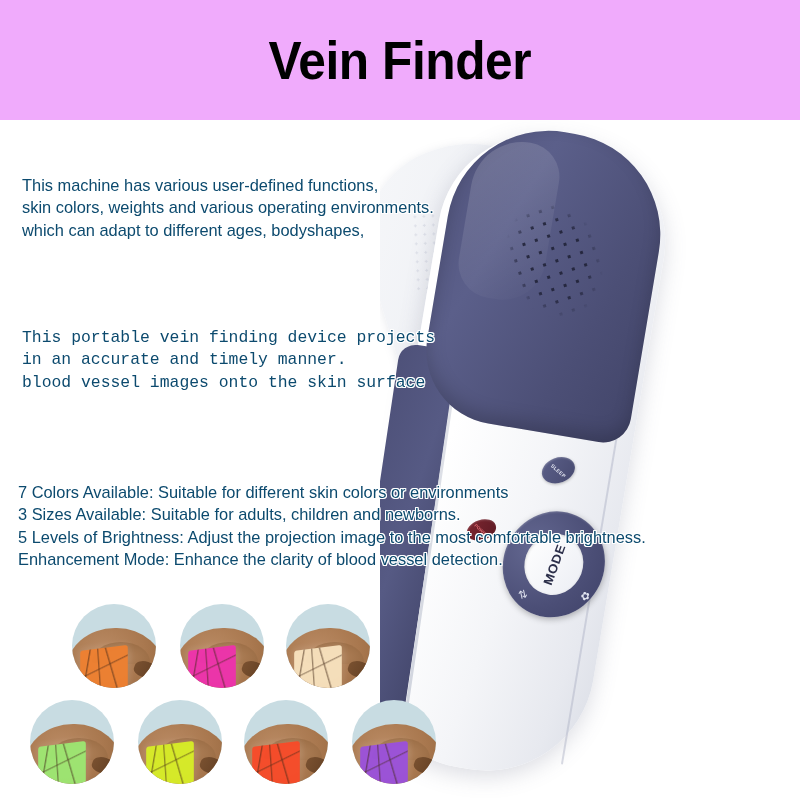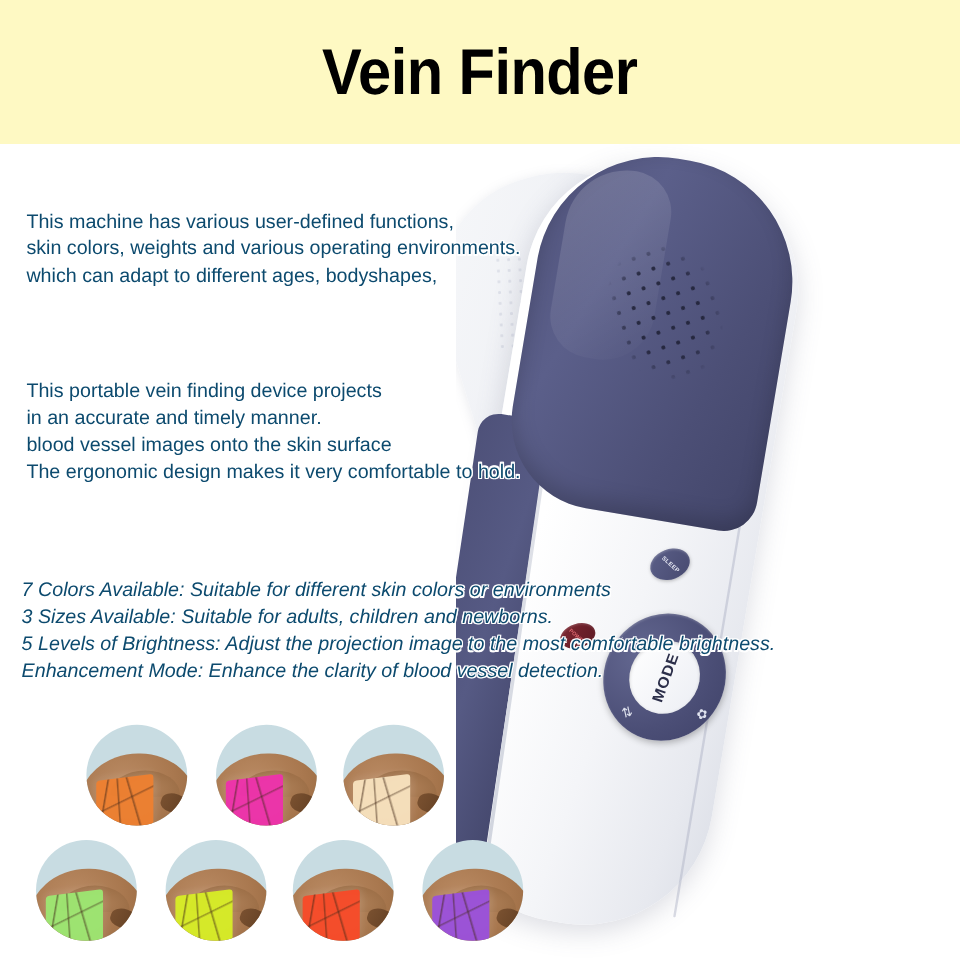--- a/index.html
+++ b/index.html
@@ -18,21 +18,21 @@
     height: 800px;
     background: #ffffff;
     overflow: hidden;
   }
 
   
   .header-band {
     position: absolute;
     left: 0; top: 0;
     width: 800px; height: 120px;
-    background: #fef9c3;
+    background: #f0abfc;
     display: flex;
     align-items: center;
     justify-content: center;
   }
   .header-title {
     font-family: "Liberation Sans", sans-serif;
     font-size: 54px;
     font-weight: bold;
     color: #000000;
     letter-spacing: -0.5px;
@@ -48,22 +48,22 @@
     font-family: "Liberation Sans", sans-serif;
     font-size: 16.4px;
     line-height: 22.4px;
     color: #0c4a6e;
     white-space: nowrap;
     text-shadow:
       1px 0 0 #fff, -1px 0 0 #fff, 0 1px 0 #fff, 0 -1px 0 #fff,
       1px 1px 0 #fff, -1px -1px 0 #fff, 1px -1px 0 #fff, -1px 1px 0 #fff;
   }
   #para-intro  { left: 22px; top: 174px; }
-  #para-usage  { left: 22px; top: 315px; }
-  #feature-list{ left: 18px; top: 481px; font-style: italic; }
+  #para-usage  { left: 22px; top: 327px; font-family: Liberation Mono, monospace; }
+  #feature-list{ left: 18px; top: 481px; }
   .feature-line { display: block; }
 
   
   .device-stage {
     position: absolute;
     left: 380px; top: 120px;
     width: 420px; height: 680px;
     z-index: 3;
     overflow: hidden;
   }
@@ -333,21 +333,20 @@
   <div class="copy-block" id="para-intro">
     <span class="feature-line">This machine has various user-defined functions,</span>
     <span class="feature-line">skin colors, weights and various operating environments.</span>
     <span class="feature-line">which can adapt to different ages, bodyshapes,</span>
   </div>
 
   <div class="copy-block" id="para-usage">
     <span class="feature-line">This portable vein finding device projects</span>
     <span class="feature-line">in an accurate and timely manner.</span>
     <span class="feature-line">blood vessel images onto the skin surface</span>
-    <span class="feature-line">The ergonomic design makes it very comfortable to hold.</span>
   </div>
 
   <div class="copy-block" id="feature-list">
     <span class="feature-line">7 Colors Available: Suitable for different skin colors or environments</span>
     <span class="feature-line">3 Sizes Available: Suitable for adults, children and newborns.</span>
     <span class="feature-line">5 Levels of Brightness: Adjust the projection image to the most comfortable brightness.</span>
     <span class="feature-line">Enhancement Mode: Enhance the clarity of blood vessel detection.</span>
   </div>
 
   <div class="swatch-grid" id="swatch-grid">

